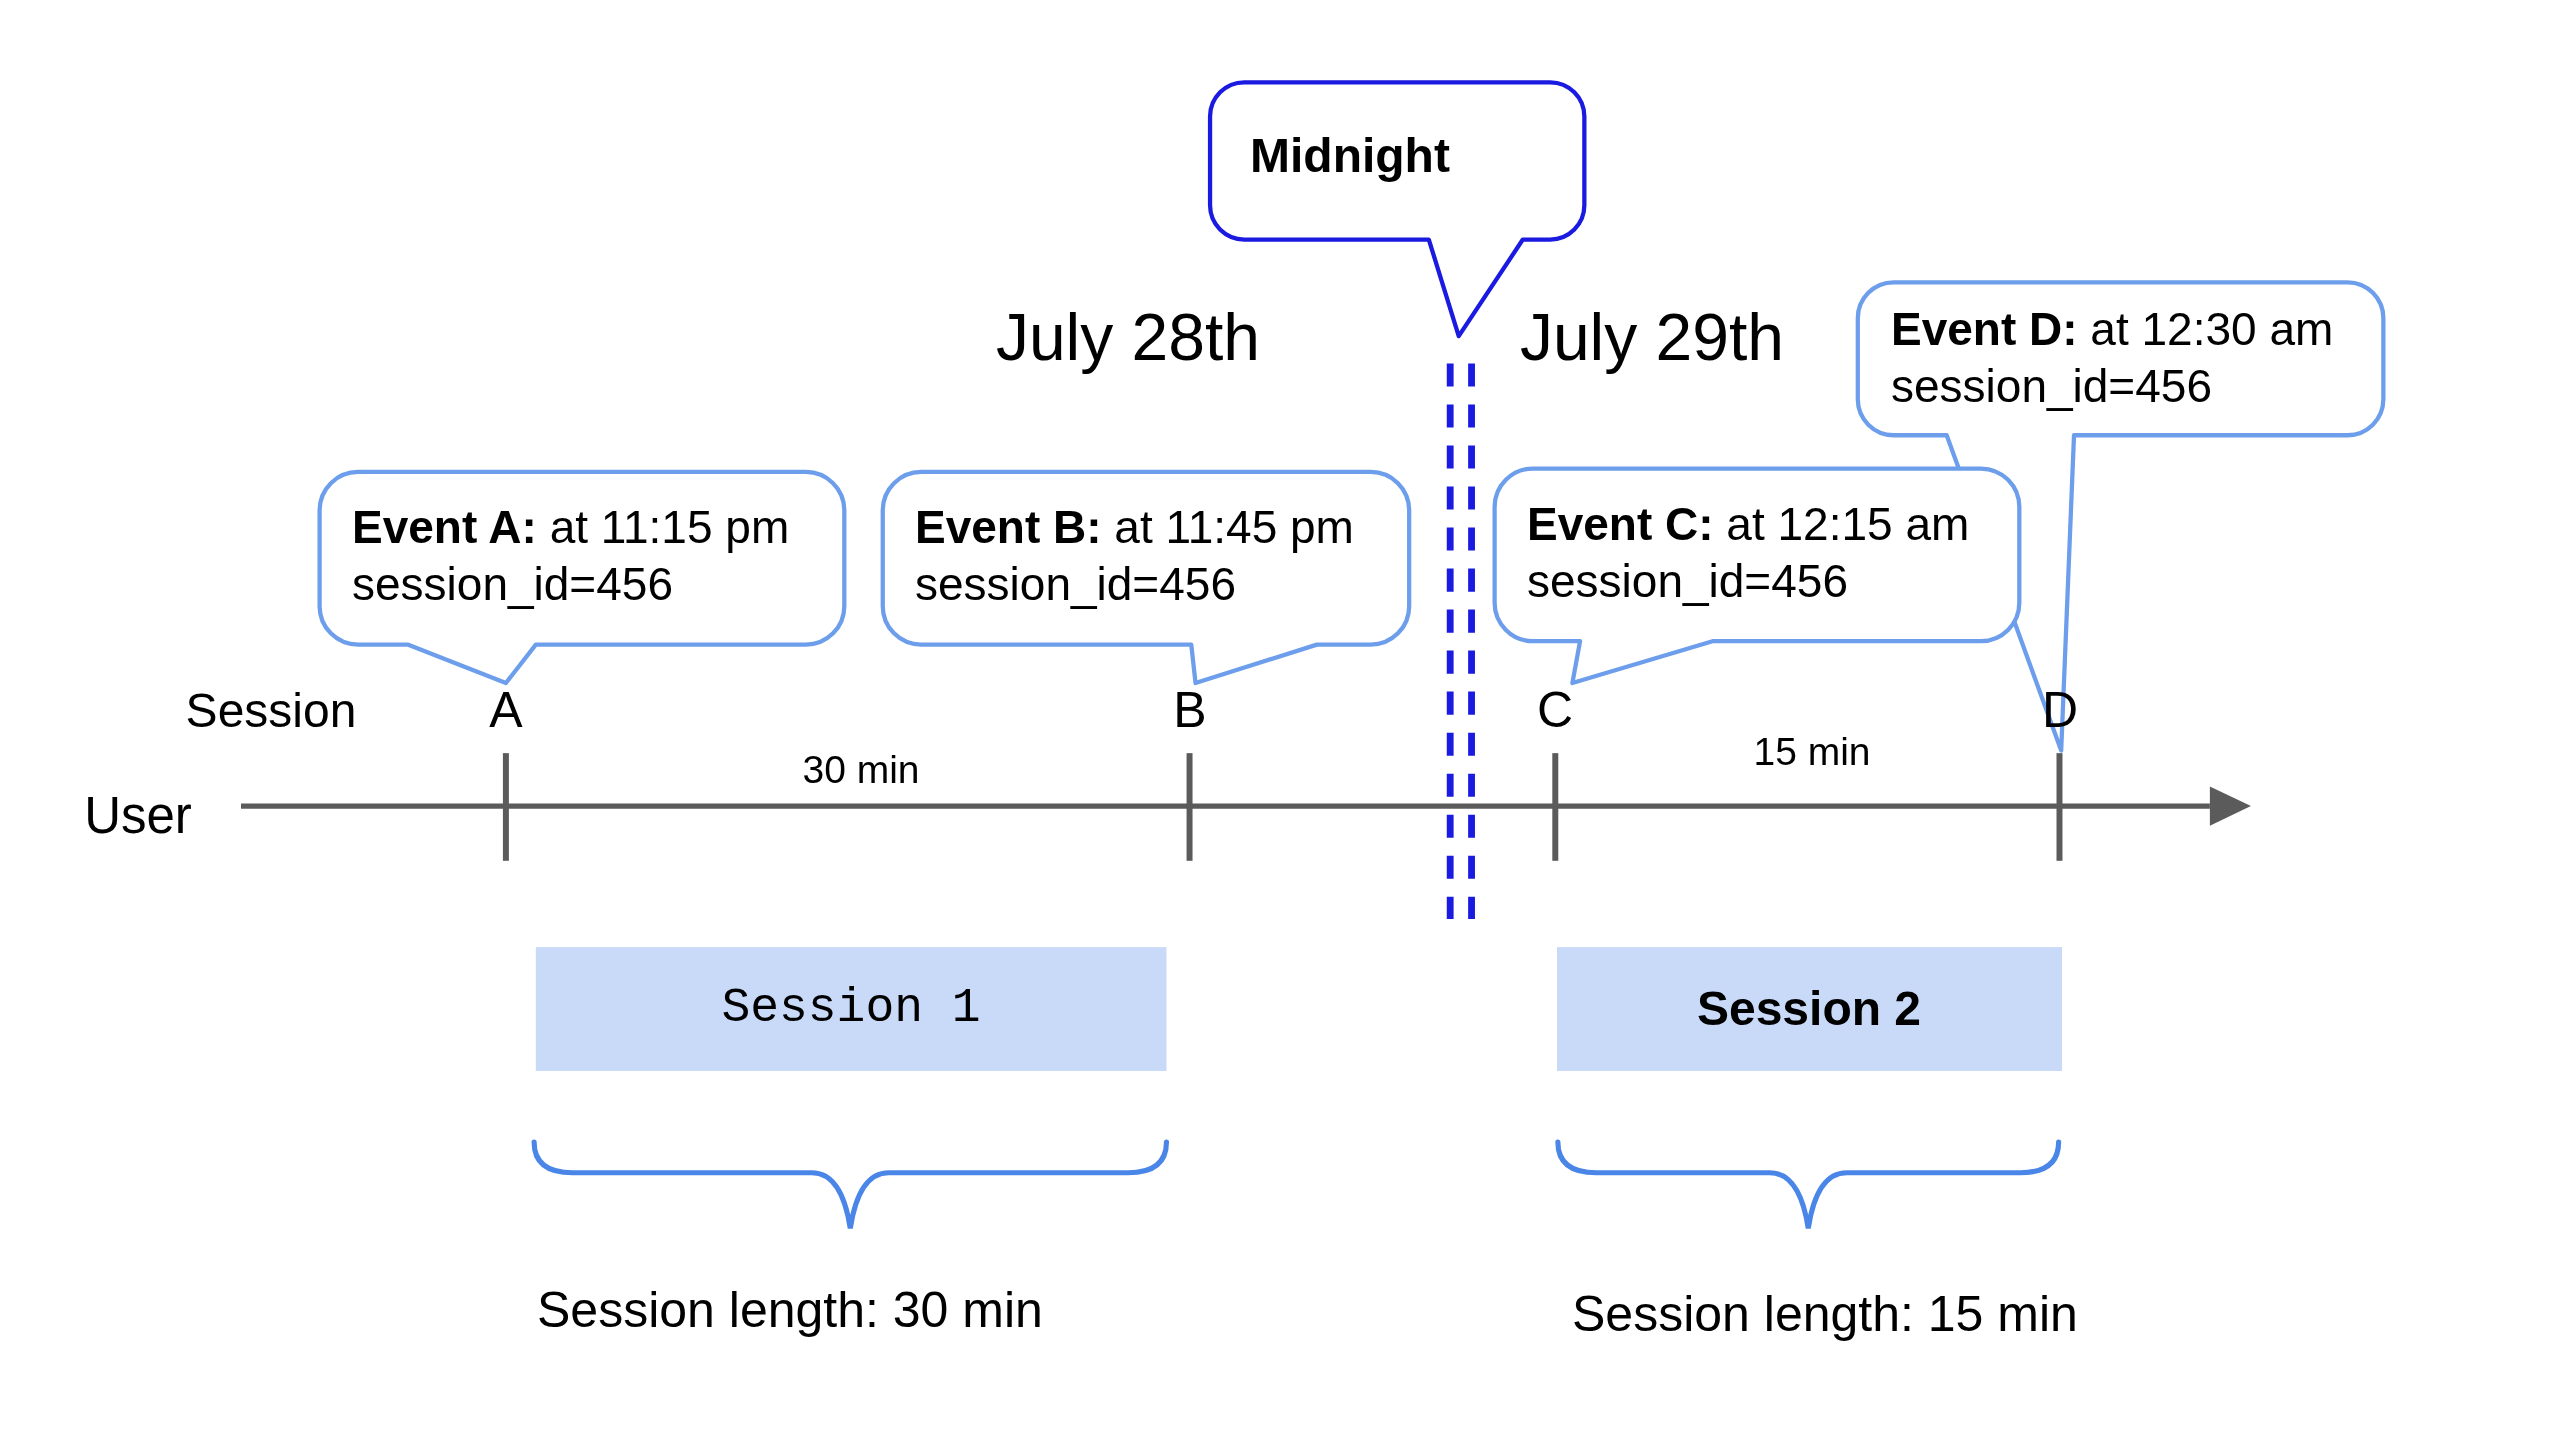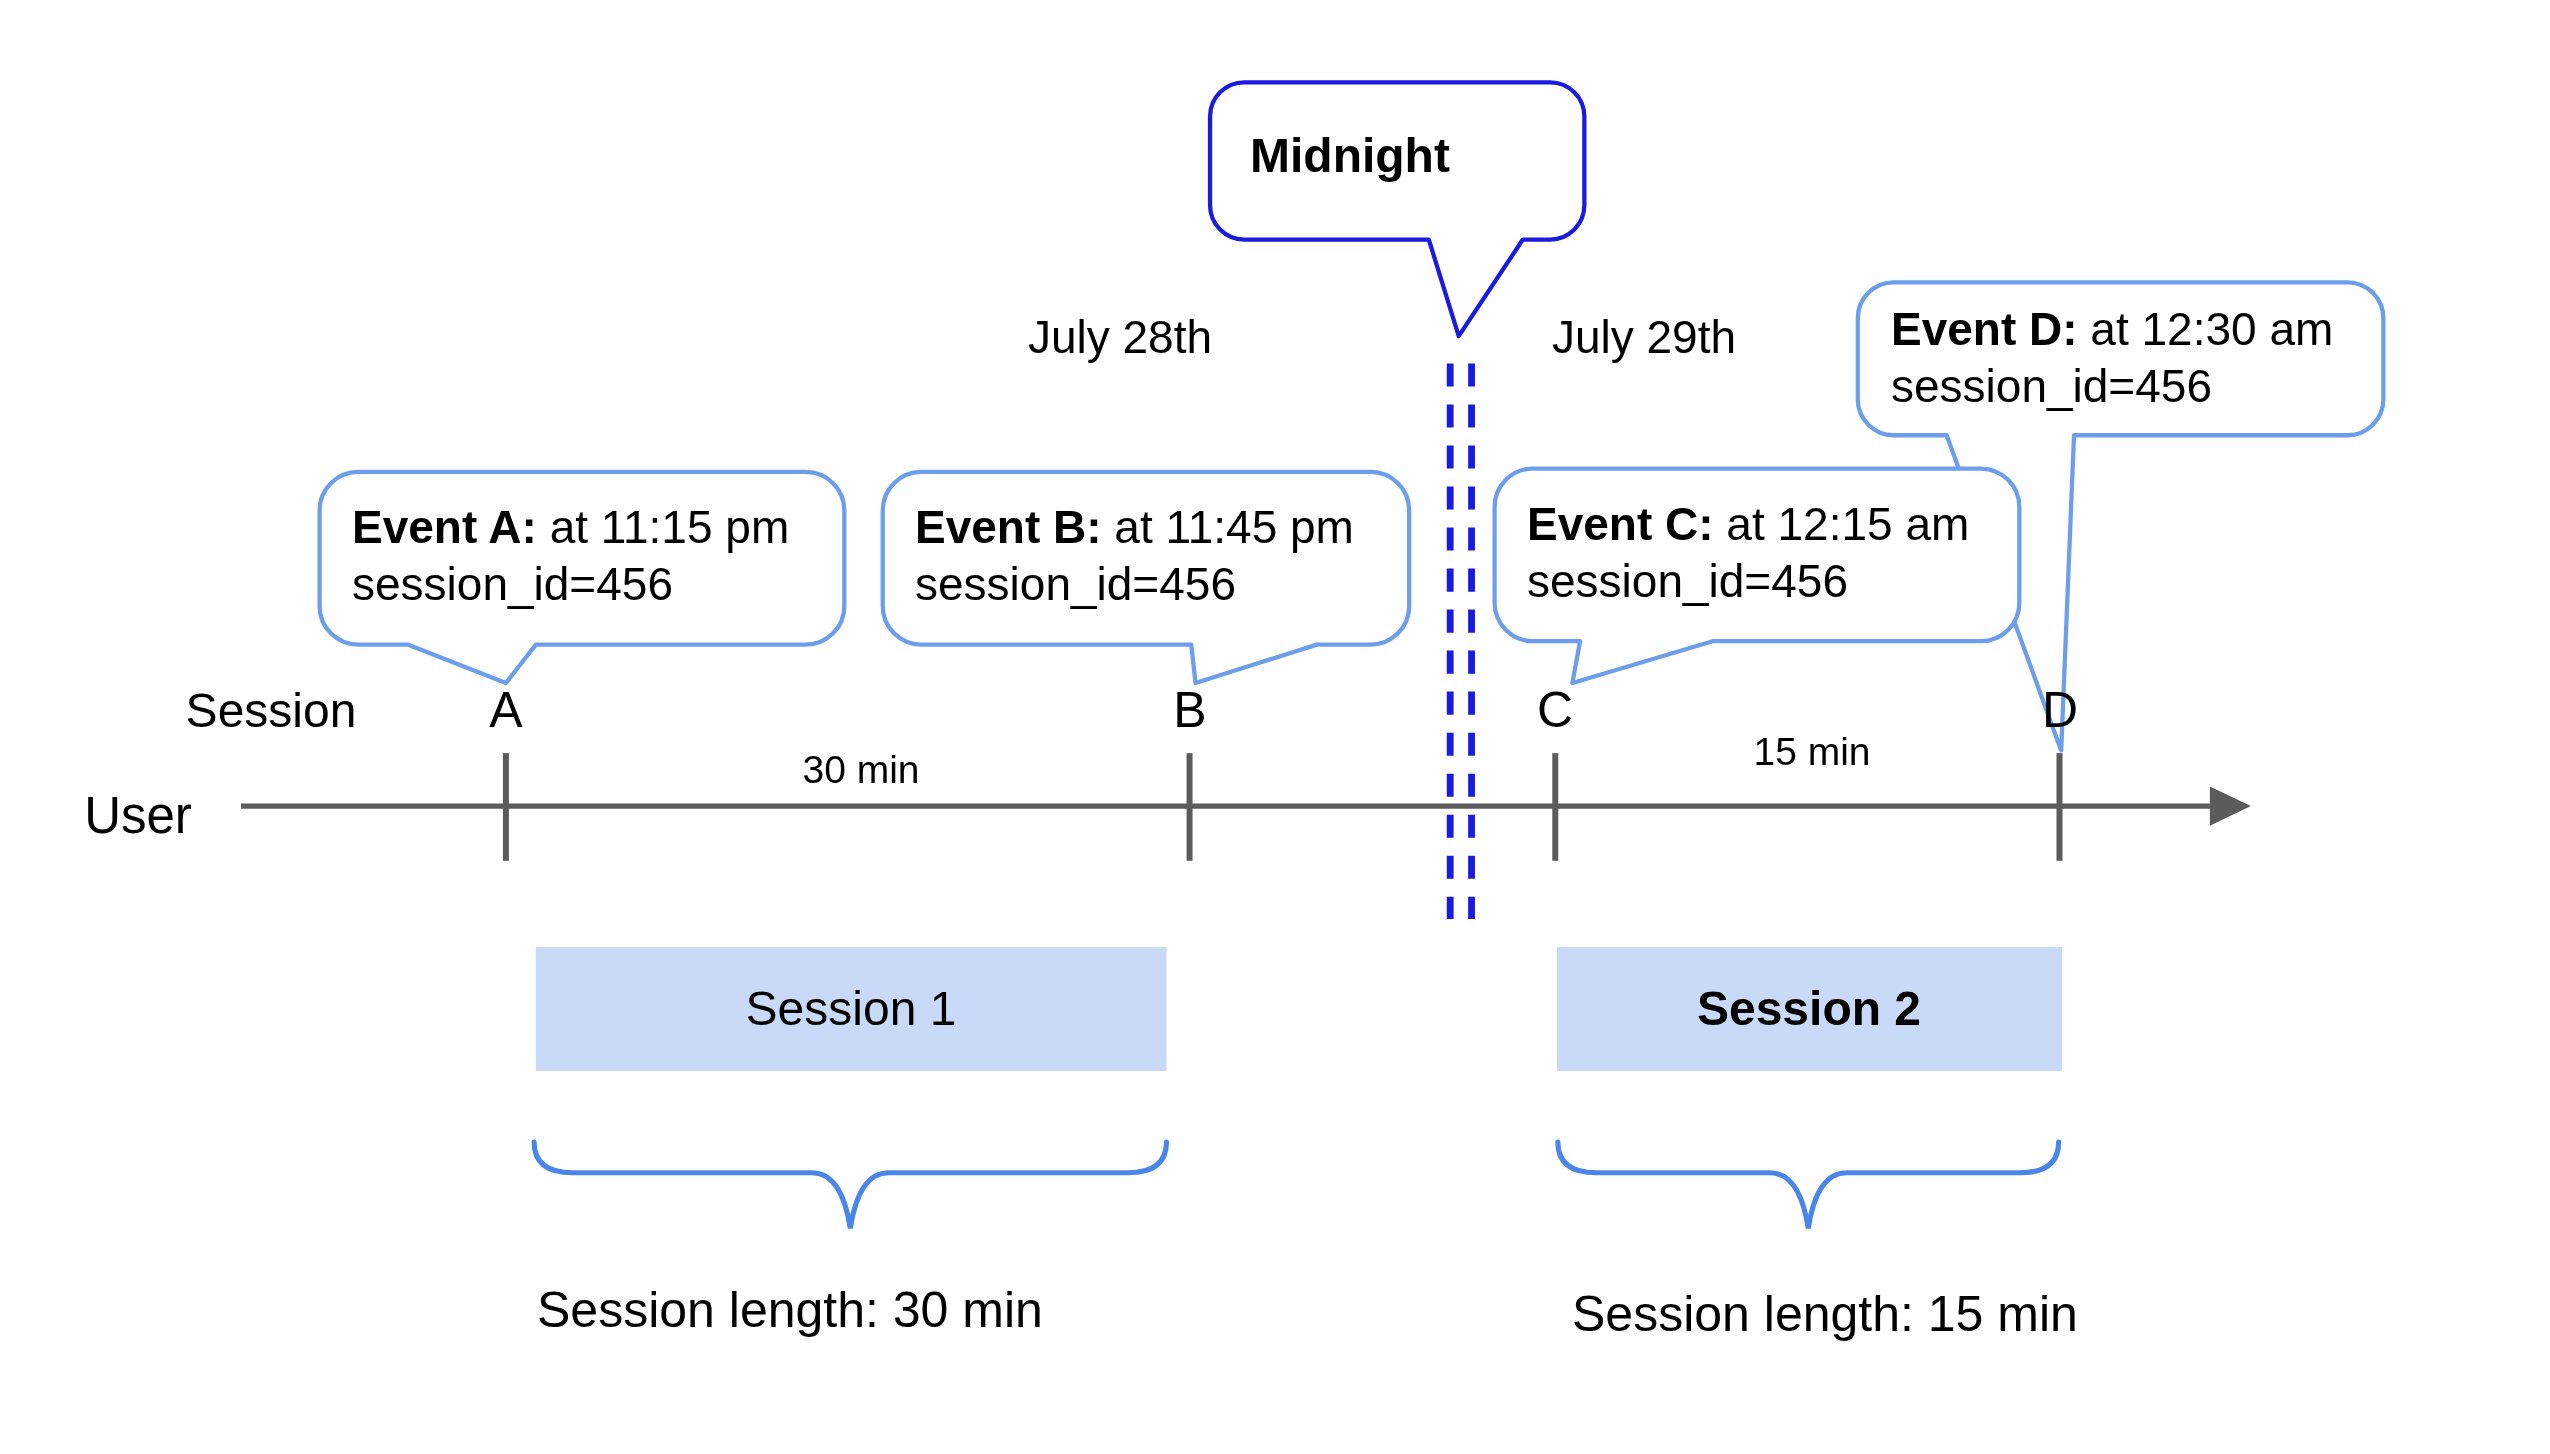--- a/index.html
+++ b/index.html
@@ -2,21 +2,21 @@
 <html style="font-size:13.7px"><head>
 <meta charset="utf-8">
 <style>
   html,body{margin:0;padding:0;background:#ffffff;}
   body{width:2550px;height:1455px;position:relative;overflow:hidden;
        font-family:"Liberation Sans","DejaVu Sans",sans-serif;color:#000;}
   .abs{position:absolute;white-space:nowrap;}
   .center{transform:translate(-50%,-50%);}
   .vcenter{transform:translate(0,-50%);}
   svg.layer{position:absolute;left:0;top:0;width:2550px;height:1455px;}
-  .date-label{font-size:46px;}
+  .date-label{font-size:66px;margin-left:8px;}
   .midnight-label{font-size:48px;font-weight:bold;}
   .bubble-text{font-size:46px;line-height:57px;}
   .bubble-text .lead{font-weight:bold;}
   .tick-letter{font-size:50px;}
   .events-label{font-size:48px;}
   .user-label{font-size:51px;}
   .interval-label{font-size:39px;}
   .session-name{font-size:48px;}
   .session-length{font-size:50px;}
 </style>
@@ -82,18 +82,18 @@
 <div class="abs center user-label" style="left:138px;top:815px;">User</div>
 
 <div class="abs center tick-letter" style="left:506px;top:710px;">A</div>
 <div class="abs center tick-letter" style="left:1190px;top:710px;">B</div>
 <div class="abs center tick-letter" style="left:1555px;top:710px;">C</div>
 <div class="abs center tick-letter" style="left:2060px;top:710px;">D</div>
 
 <div class="abs center interval-label" style="left:861px;top:770px;">30 min</div>
 <div class="abs center interval-label" style="left:1812px;top:752px;">15 min</div>
 
-<div class="abs center session-name" style="left:851px;top:1008px;">Session 1</div>
+<div class="abs center session-name" style="left:851px;top:1008px;font-family:Liberation Mono, monospace;">Session 1</div>
 <div class="abs center session-name" style="left:1809px;top:1008px;font-weight:bold;">Session 2</div>
 
 <div class="abs vcenter session-length" style="left:537px;top:1310px;">Session length: 30 min</div>
 <div class="abs vcenter session-length" style="left:1572px;top:1314px;">Session length: 15 min</div>
 
 
 </body></html>

